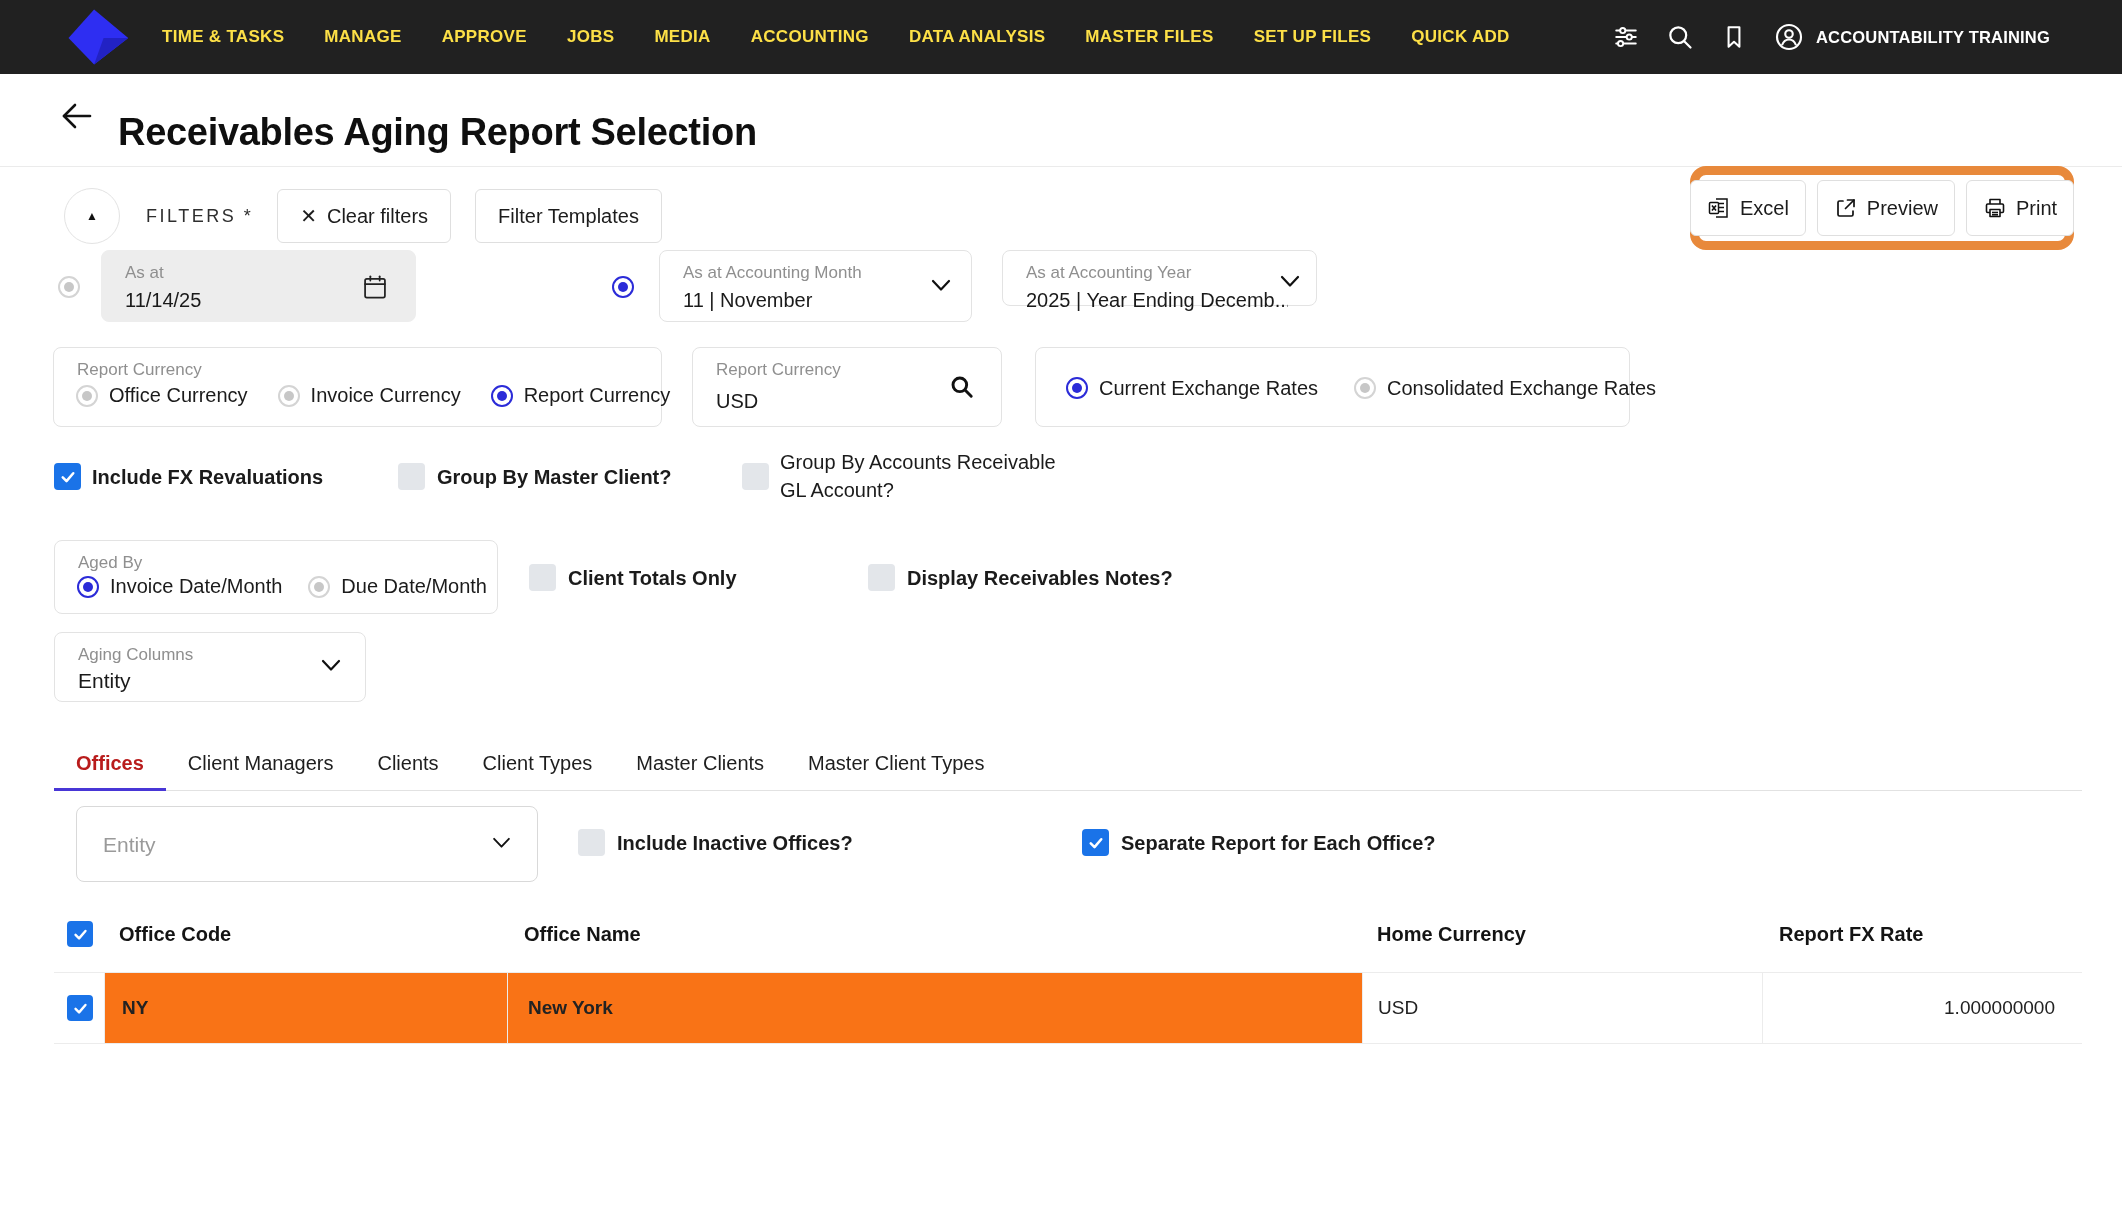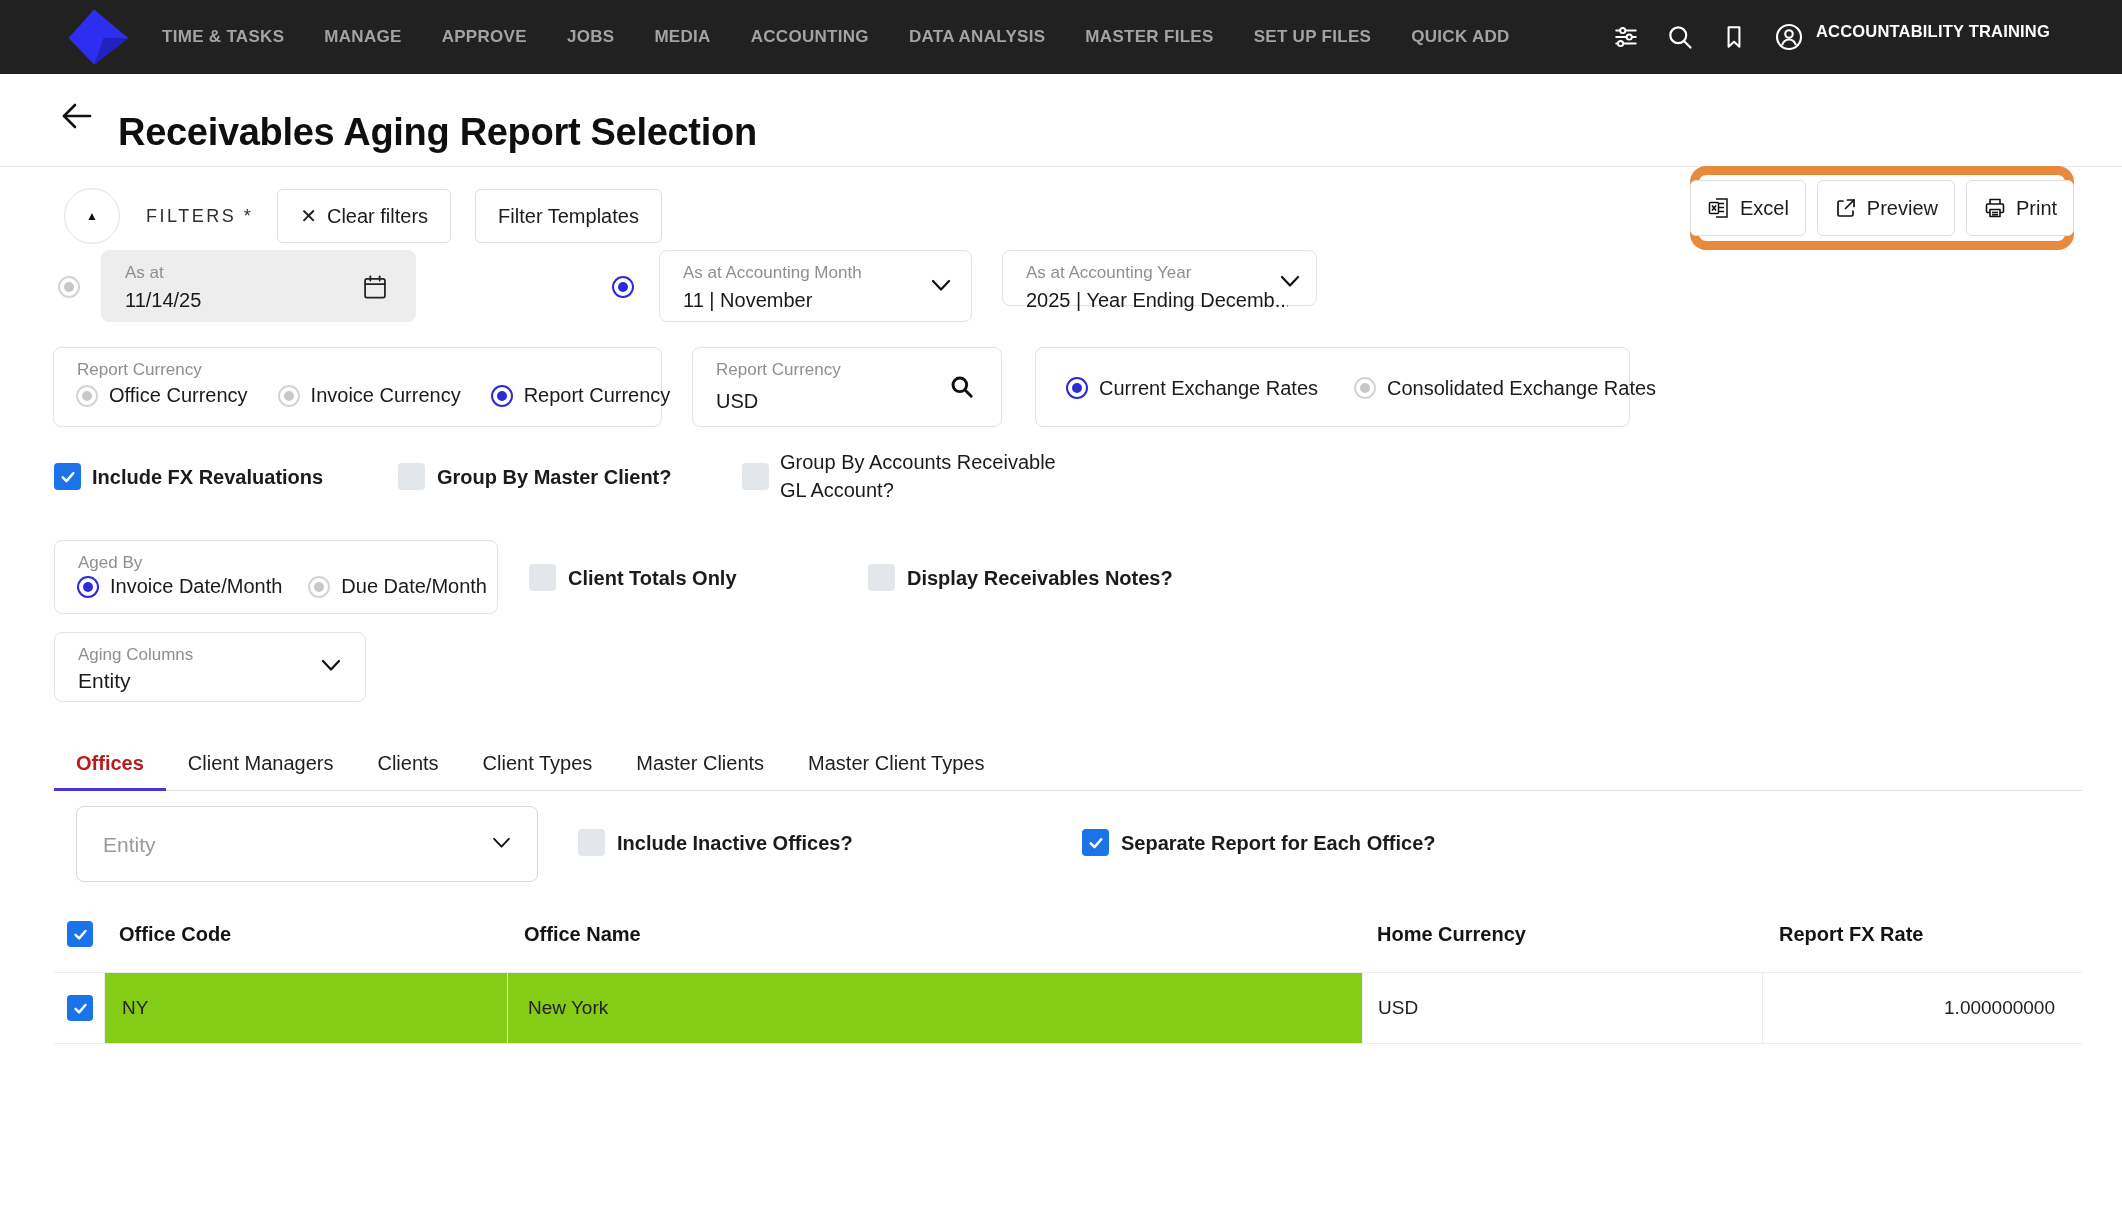--- a/index.html
+++ b/index.html
@@ -3,24 +3,24 @@
 <meta charset="utf-8">
 <style>
   html,body{margin:0;padding:0;background:#fff;}
   body{width:2122px;height:1210px;position:relative;font-family:"Liberation Sans",sans-serif;color:#1b1b1b;overflow:hidden;}
   #app{position:absolute;inset:0;}
 
   
   .nav{position:absolute;top:0;left:0;width:2122px;height:74px;background:#212121;display:flex;align-items:center;}
   .logo{margin-left:60px;flex:0 0 auto;display:flex;align-items:center;}
   .nav-items{display:flex;gap:40px;margin-left:30px;align-items:center;}
-  .nav-item{color:#a3a3a3;font-size:17px;font-weight:700;letter-spacing:.3px;white-space:nowrap;cursor:pointer;}
+  .nav-item{color:#fde047;font-size:17px;font-weight:700;letter-spacing:.3px;white-space:nowrap;cursor:pointer;}
   .nav-right{margin-left:auto;margin-right:72px;display:flex;align-items:center;gap:26px;}
   .nav-icon{width:28px;height:28px;display:flex;align-items:center;justify-content:center;cursor:pointer;}
-  .account{display:flex;align-items:flex-start;gap:12px;cursor:pointer;}
+  .account{display:flex;align-items:center;gap:12px;cursor:pointer;}
   .account-label{color:#fff;font-size:16.5px;font-weight:700;letter-spacing:.2px;white-space:nowrap;}
 
   
   .back-btn{position:absolute;left:54px;top:94px;width:44px;height:44px;cursor:pointer;}
   .page-title{position:absolute;left:118px;top:86px;font-size:38px;font-weight:700;letter-spacing:-.3px;color:#0f0f0f;}
   .divider{position:absolute;top:166px;left:0;width:2122px;height:1px;background:#ebebeb;}
 
   
   .filters-bar{position:absolute;left:64px;top:188px;height:56px;display:flex;align-items:center;}
   .collapse-btn{width:54px;height:54px;border:1px solid #e3e3e3;border-radius:50%;background:#fff;display:flex;align-items:center;justify-content:center;font-size:12px;color:#111;cursor:pointer;}
@@ -56,21 +56,21 @@
   .tabs{position:absolute;left:54px;top:738px;width:2028px;height:52px;display:flex;border-bottom:1px solid #e2e2e2;box-sizing:content-box;}
   .tab{padding:0 22px;display:flex;align-items:center;font-size:20px;color:#1e1e1e;cursor:pointer;white-space:nowrap;box-sizing:border-box;border-bottom:3px solid transparent;margin-bottom:-1px;}
   .tab.active{color:#b91c1c;font-weight:700;border-bottom-color:#4836D6;}
 
   
   .tbl-head{position:absolute;left:54px;top:908px;width:2028px;height:52px;display:grid;grid-template-columns:50px 403px 855px 400px 320px;align-items:center;}
   .tbl-head .th{font-size:20px;font-weight:700;color:#141414;}
   .tbl-row{position:absolute;left:54px;top:972px;width:2028px;height:70px;display:grid;grid-template-columns:50px 403px 855px 400px 320px;border-top:1px solid #ececec;border-bottom:1px solid #ececec;box-sizing:content-box;}
   .td{display:flex;align-items:center;font-size:19px;color:#222;border-left:1px solid #ececec;}
   .td:first-child{border-left:none;}
-  .td.shade{background:#84cc16;}
+  .td.shade{background:#f97316;font-weight:bold;}
   .td.num{justify-content:flex-end;padding-right:27px;}
 
   .pad15{padding-left:15px;}
   .pad17{padding-left:17px;}
   .pad20{padding-left:20px;}
   svg{display:block;}
 </style>
 </head>
 <body>
 

